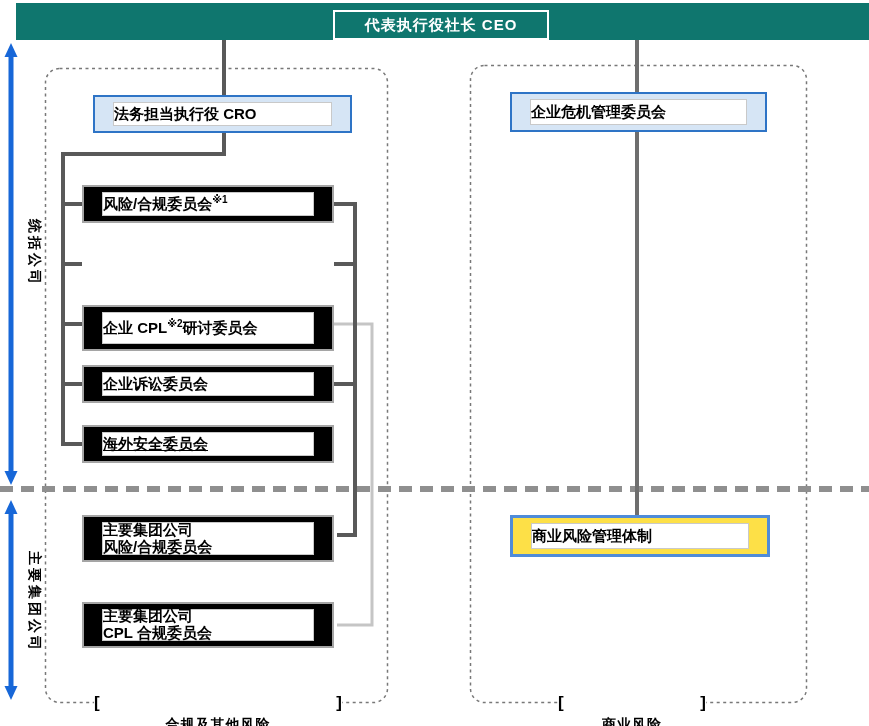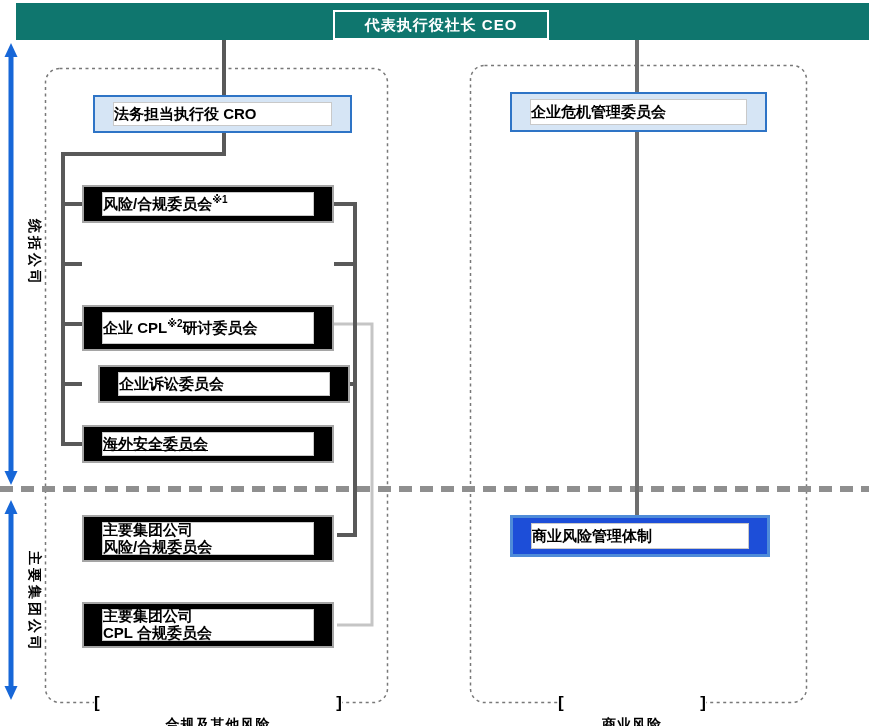--- a/index.html
+++ b/index.html
@@ -15,21 +15,21 @@
   
   svg.wires { position:absolute; left:0; top:0; }
 
   
   .box { position:absolute; box-sizing:border-box; display:flex; align-items:center; justify-content:center; }
   .box .inner { background:#ffffff; border:1px solid #c9c9c9; width:calc(100% - 38px); height:calc(100% - 12px);
                 display:flex; flex-direction:column; align-items:flex-start; justify-content:center;
                 font-weight:bold; font-size:15px; color:#000; text-align:center; line-height:1.12; }
   .box.blue  { background:#d6e5f5; border:2px solid #2e74c6; }
   .box.gray  { background:#000000; border:2px solid #a5a5a5; }
-  .box.blue2 { background:#1d4ed8; border:3px solid #4f8cd9; }
+  .box.blue2 { background:#fde047; border:3px solid #4f8cd9; }
   sup.note { font-size:10px; line-height:0; vertical-align:super; }
 
   
   .side-label { position:absolute; font-weight:bold; font-size:14px; color:#000; letter-spacing:3px;
                 transform:translate(-50%,-50%) rotate(90deg); white-space:nowrap; }
 
   
   .footer-label { position:absolute; height:24px; background:#ffffff; display:flex; align-items:center;
                   font-weight:bold; font-size:14px; color:#000; }
   .footer-label .bk { font-size:17px; font-weight:bold; }
@@ -97,21 +97,21 @@
       </div>
   </div>
 
 
   <div class="box gray" style="left:82px; top:305px; width:252px; height:46px;">
     <div class="inner">
         <span><span>企业 CPL</span><sup class="note">※2</sup><span>研讨委员会</span></span>
       </div>
   </div>
 
-  <div class="box gray" style="left:82px; top:365px; width:252px; height:38px;margin-left:16px;">
+  <div class="box gray" style="left:82px; top:365px; width:252px; height:38px;">
     <div class="inner">
         <span><span>企业诉讼委员会</span><sup class="note"></sup><span></span></span>
       </div>
   </div>
 
   <div class="box gray" style="left:82px; top:425px; width:252px; height:38px;text-decoration:underline;">
     <div class="inner">
         <span><span>海外安全委员会</span><sup class="note"></sup><span></span></span>
       </div>
   </div>

